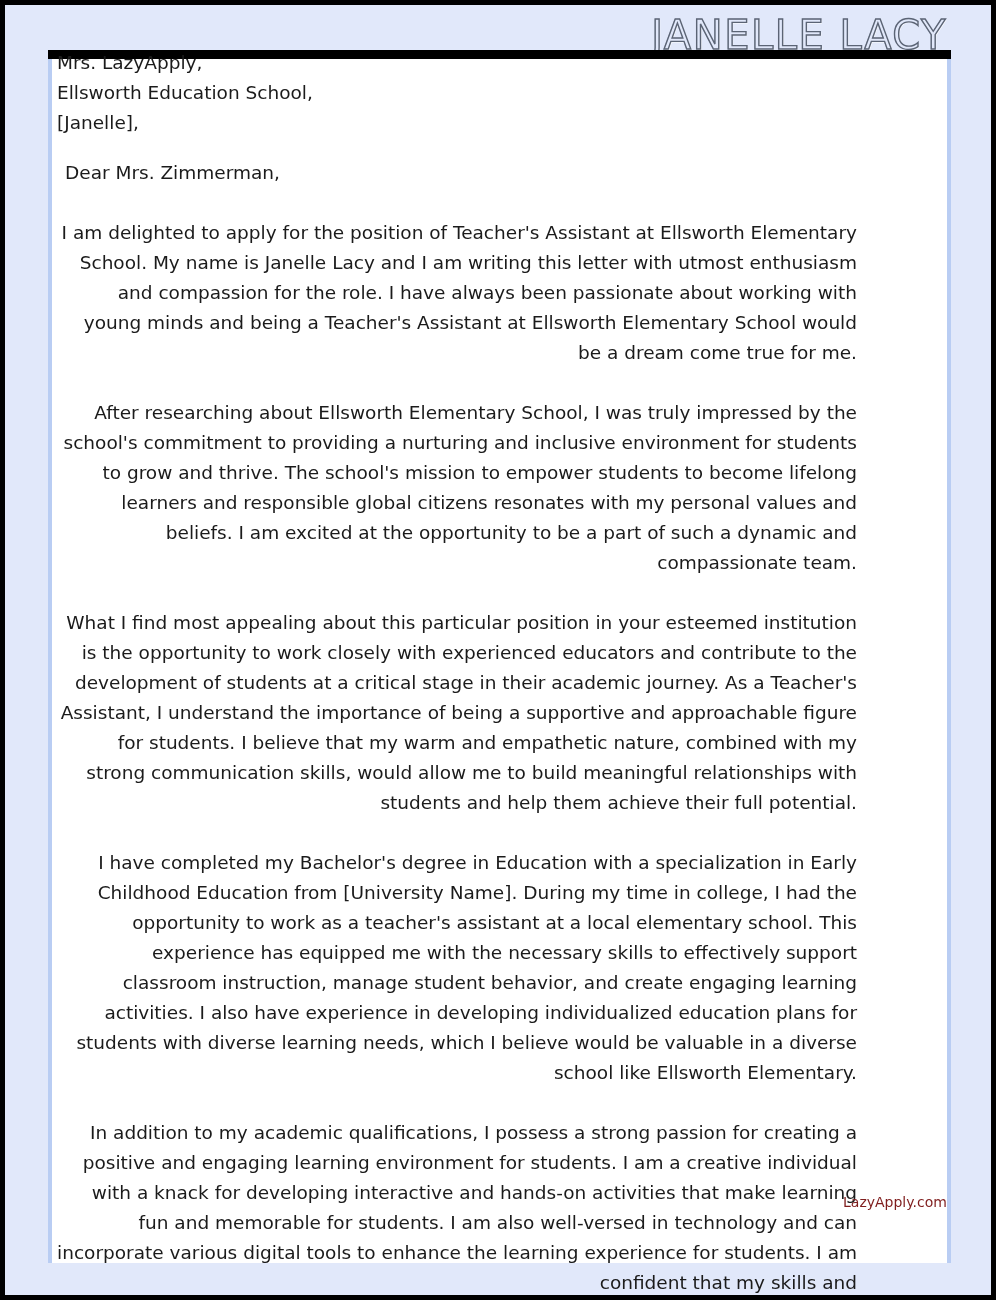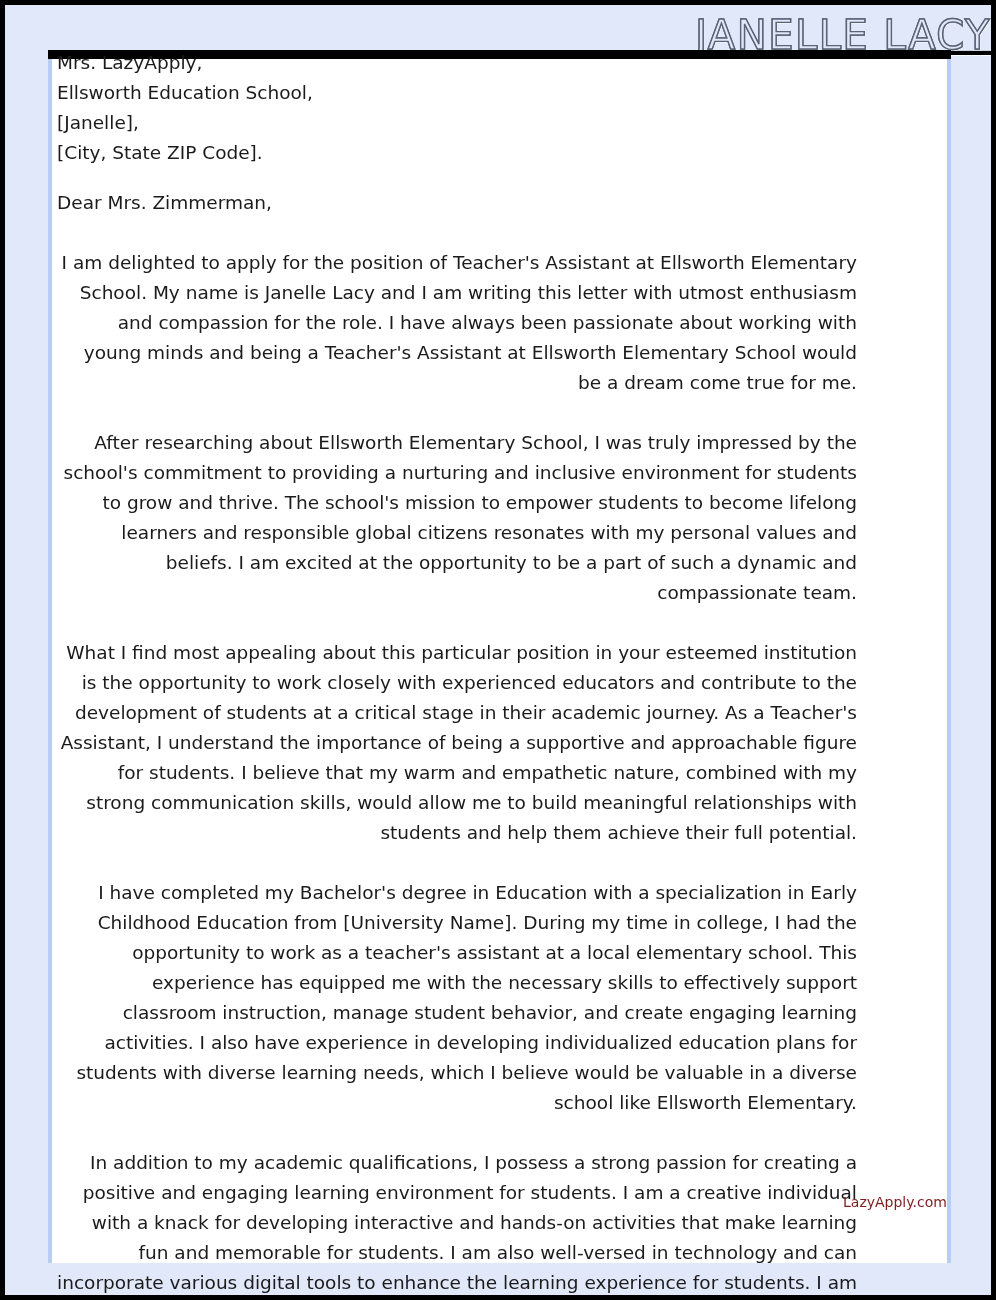--- a/index.html
+++ b/index.html
@@ -31,21 +31,21 @@
     position: absolute;
     left: 0;
     top: 0;
     width: 986px;
     height: 50px;
     background: #e1e8fa;
     display: flex;
     align-items: flex-end;
     justify-content: flex-end;
     box-sizing: border-box;
-    text-decoration: underline;
+    padding-right: 44px;
   }
   #candidate-name {
     font-family: "DejaVu Sans", sans-serif;
     font-size: 40px;
     font-weight: 400;
     line-height: 1;
     letter-spacing: 1.5px;
     color: #e1e8fa;
     -webkit-text-stroke: 1.4px #5b6475;
     text-shadow:
@@ -93,21 +93,21 @@
 
   #recipient-block {
     margin: 0 0 20px 0;
   }
   #recipient-block .addr-line {
     display: block;
     white-space: nowrap;
   }
 
   #salutation {
-    margin: 0 0 30px 0;
+    margin: 0 0 30px 8px;
   }
 
   .letter-paragraph {
     margin: 0 0 30px 0;
     text-align: right;
   }
   .letter-paragraph:last-child {
     margin-bottom: 0;
   }
 
@@ -138,21 +138,20 @@
   <div id="header-rule"></div>
 
   <div id="paper"></div>
 
   <div id="letter-body">
 
     <div id="recipient-block">
       <span class="addr-line">Mrs. LazyApply,</span>
       <span class="addr-line">Ellsworth Education School,</span>
       <span class="addr-line">[Janelle],</span>
-      <span class="addr-line">[City, State ZIP Code].</span>
     </div>
 
     <div id="salutation">Dear Mrs. Zimmerman,</div>
 
     <p class="letter-paragraph">I am delighted to apply for the position of Teacher's Assistant at Ellsworth Elementary School. My name is Janelle Lacy and I am writing this letter with utmost enthusiasm and compassion for the role. I have always been passionate about working with young minds and being a Teacher's Assistant at Ellsworth Elementary School would be a dream come true for me.</p>
     <p class="letter-paragraph">After researching about Ellsworth Elementary School, I was truly impressed by the school's commitment to providing a nurturing and inclusive environment for students to grow and thrive. The school's mission to empower students to become lifelong learners and responsible global citizens resonates with my personal values and beliefs. I am excited at the opportunity to be a part of such a dynamic and compassionate team.</p>
     <p class="letter-paragraph">What I find most appealing about this particular position in your esteemed institution is the opportunity to work closely with experienced educators and contribute to the development of students at a critical stage in their academic journey. As a Teacher's Assistant, I understand the importance of being a supportive and approachable figure for students. I believe that my warm and empathetic nature, combined with my strong communication skills, would allow me to build meaningful relationships with students and help them achieve their full potential.</p>
     <p class="letter-paragraph">I have completed my Bachelor's degree in Education with a specialization in Early Childhood Education from [University Name]. During my time in college, I had the opportunity to work as a teacher's assistant at a local elementary school. This experience has equipped me with the necessary skills to effectively support classroom instruction, manage student behavior, and create engaging learning activities. I also have experience in developing individualized education plans for students with diverse learning needs, which I believe would be valuable in a diverse school like Ellsworth Elementary.</p>
     <p class="letter-paragraph">In addition to my academic qualifications, I possess a strong passion for creating a positive and engaging learning environment for students. I am a creative individual with a knack for developing interactive and hands-on activities that make learning fun and memorable for students. I am also well-versed in technology and can incorporate various digital tools to enhance the learning experience for students. I am confident that my skills and</p>
 

